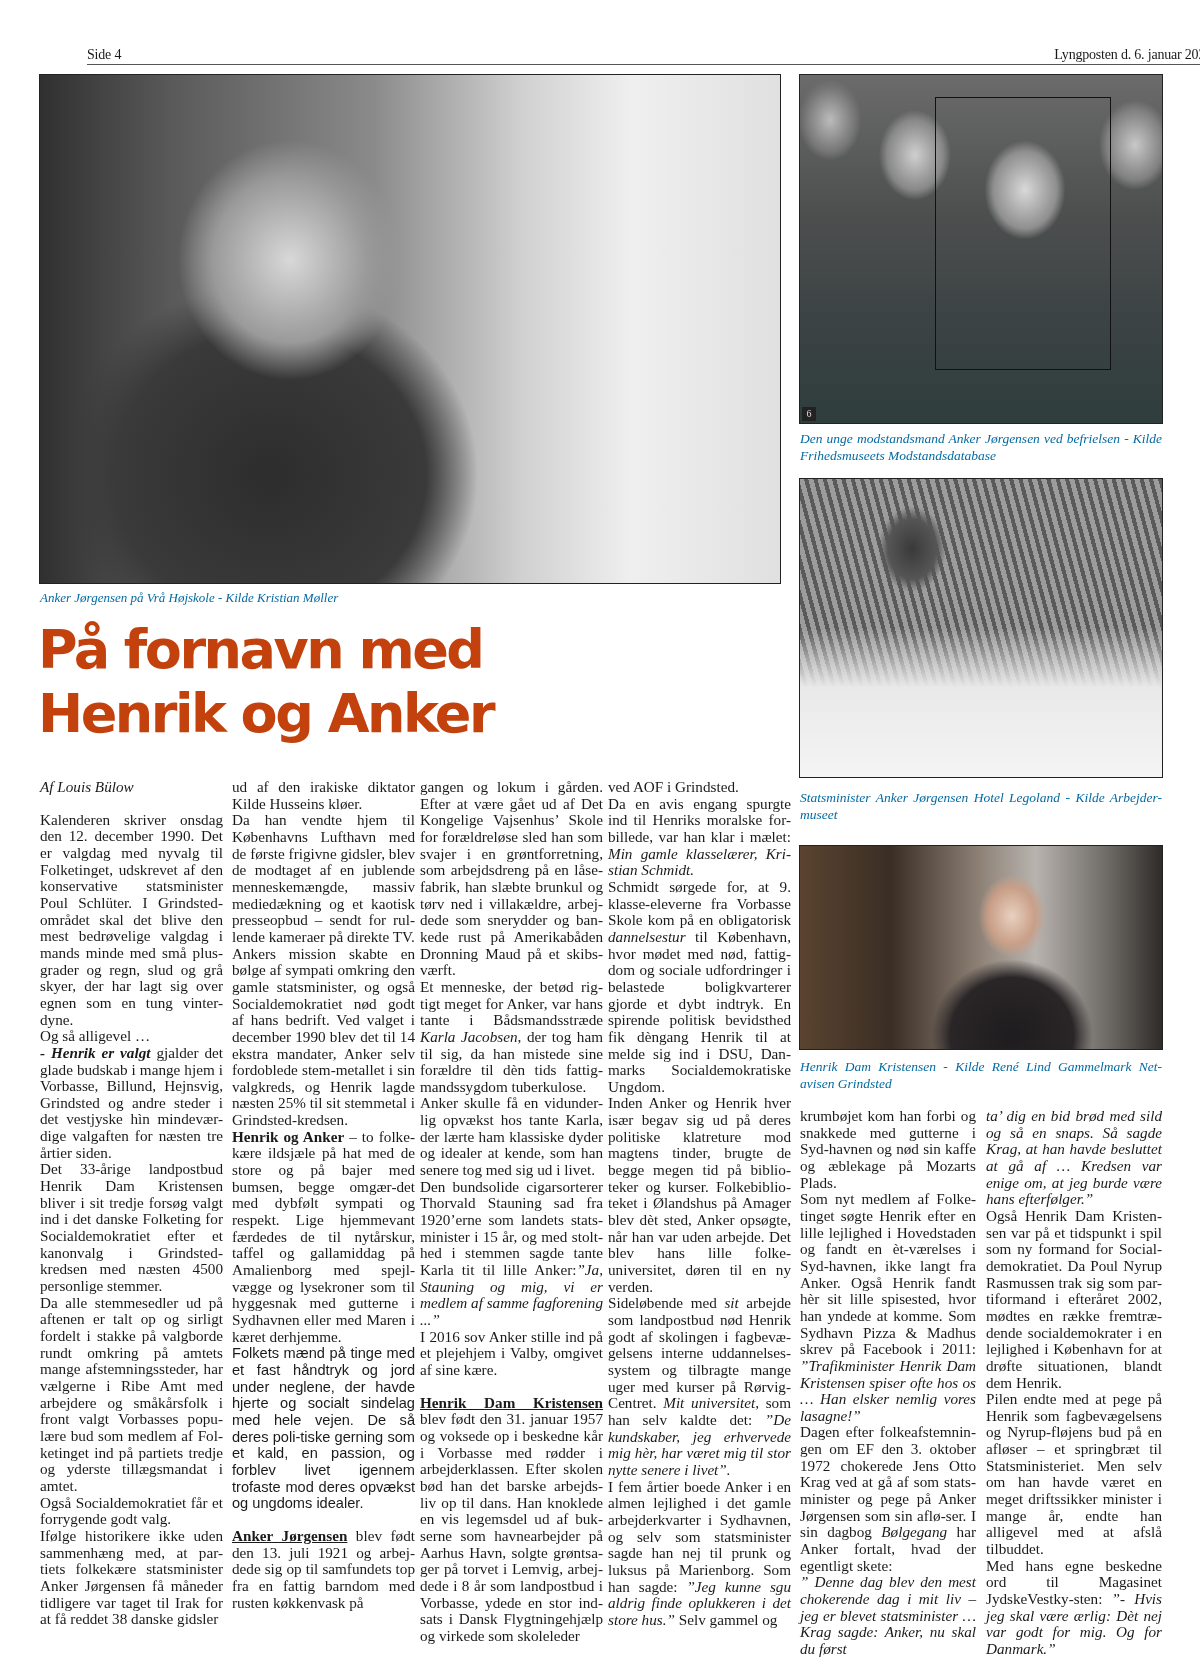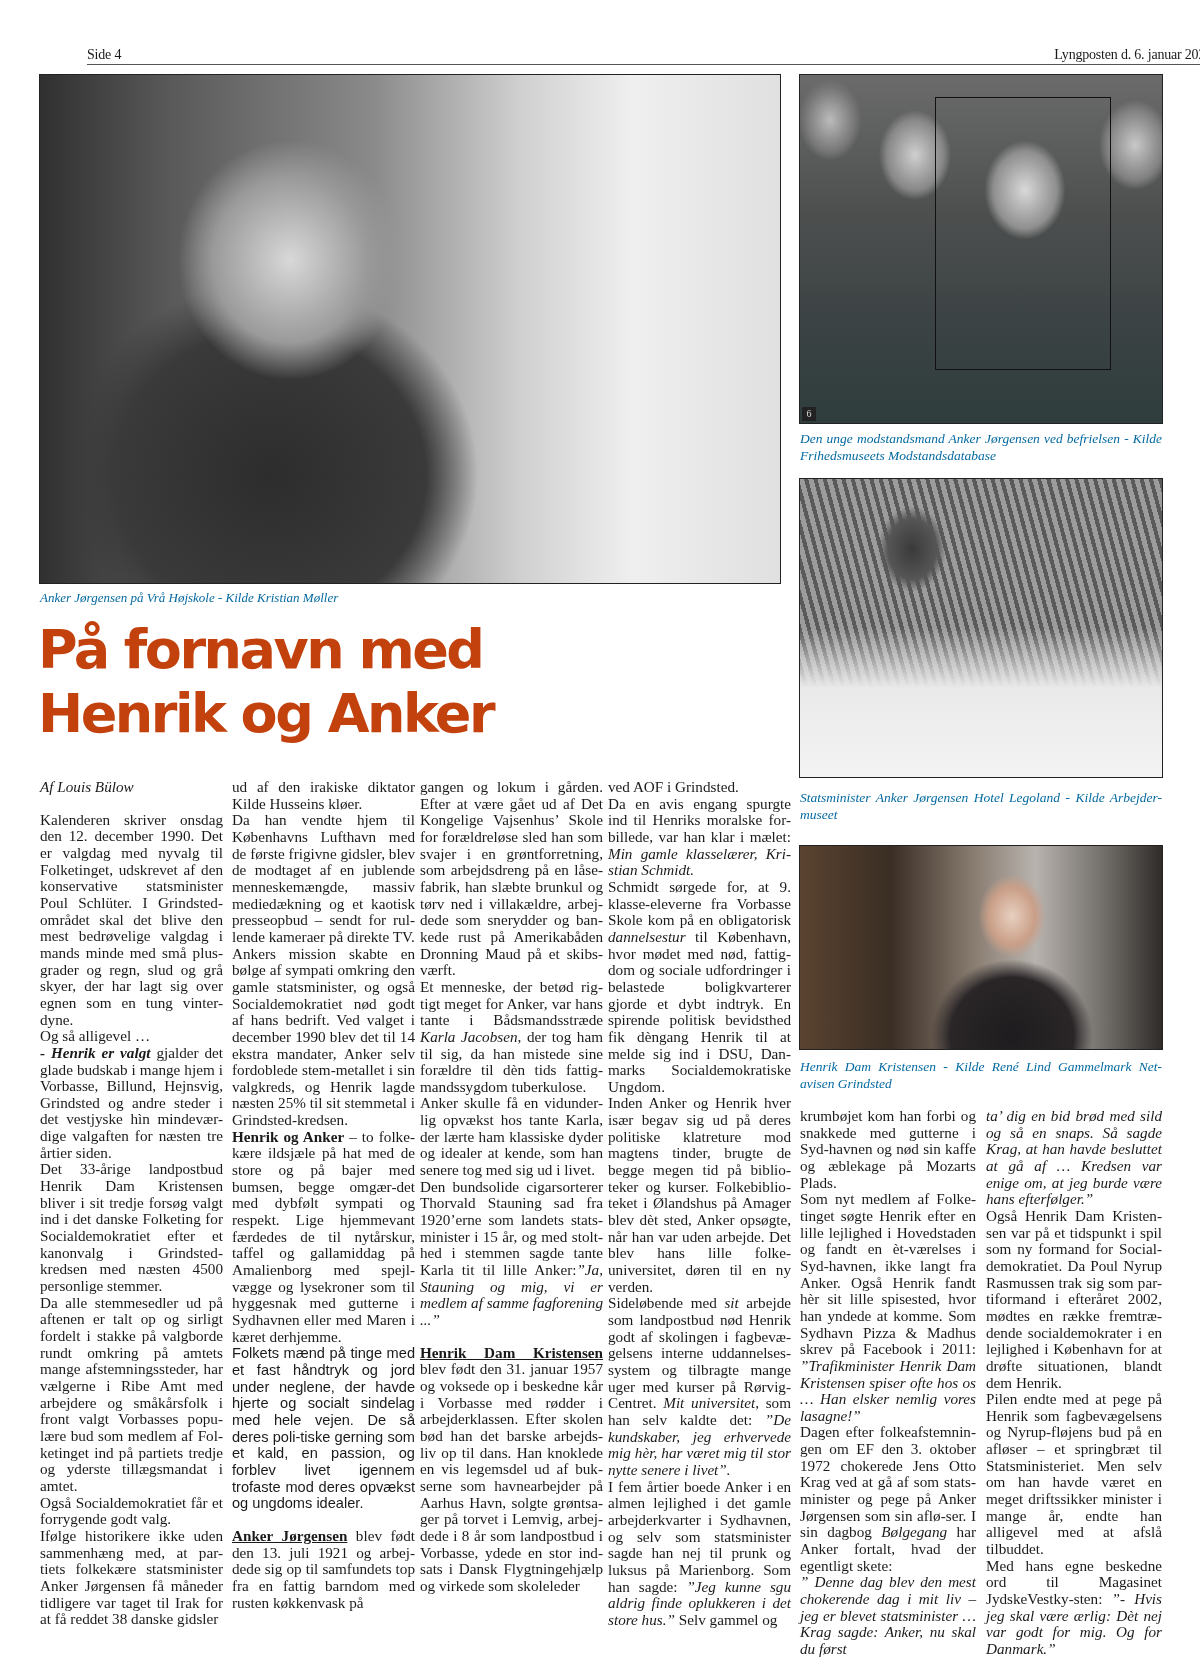--- a/index.html
+++ b/index.html
@@ -88,20 +88,21 @@
   <p class="sans">Folkets mænd på tinge med et fast håndtryk og jord under neglene, der havde hjerte og socialt sindelag med hele vejen. De så deres poli-tiske gerning som et kald, en passion, og forblev livet igennem trofaste mod deres opvækst og ungdoms idealer.</p>
   <div class="gap"></div>
   <p><span class="sub">Anker Jørgensen</span><span> blev født den 13. juli 1921 og arbej-dede sig op til samfundets top fra en fattig barndom med rusten køkkenvask på</span></p>
 </div>
 
 <div class="col" style="left:420px;top:779px;">
   <p>gangen og lokum i gården. Efter at være gået ud af Det Kongelige Vajsenhus’ Skole for forældreløse sled han som svajer i en grøntforretning, som arbejdsdreng på en låse-fabrik, han slæbte brunkul og tørv ned i villakældre, arbej-dede som snerydder og ban-kede rust på Amerikabåden Dronning Maud på et skibs-værft.</p>
   <p><span>Et menneske, der betød rig-tigt meget for Anker, var hans tante i Bådsmandsstræde </span><i>Karla Jacobsen</i><span>, der tog ham til sig, da han mistede sine forældre til dèn tids fattig-mandssygdom tuberkulose.</span></p>
   <p>Anker skulle få en vidunder-lig opvækst hos tante Karla, der lærte ham klassiske dyder og idealer at kende, som han senere tog med sig ud i livet.</p>
   <p><span>Den bundsolide cigarsorterer Thorvald Stauning sad fra 1920’erne som landets stats-minister i 15 år, og med stolt-hed i stemmen sagde tante Karla tit til lille Anker:</span><i>”Ja, Stauning og mig, vi er medlem af samme fagforening ...”</i></p>
+  <p>I 2016 sov Anker stille ind på et plejehjem i Valby, omgivet af sine kære.</p>
   <div class="gap"></div>
   <p class="sub" style="text-align-last:justify;">Henrik Dam Kristensen</p>
   <p>blev født den 31. januar 1957 og voksede op i beskedne kår i Vorbasse med rødder i arbejderklassen. Efter skolen bød han det barske arbejds-liv op til dans. Han knoklede en vis legemsdel ud af buk-serne som havnearbejder på Aarhus Havn, solgte grøntsa-ger på torvet i Lemvig, arbej-dede i 8 år som landpostbud i Vorbasse, ydede en stor ind-sats i Dansk Flygtningehjælp og virkede som skoleleder</p>
 </div>
 
 <div class="col" style="left:608px;top:779px;">
   <p>ved AOF i Grindsted.</p>
   <p><span>Da en avis engang spurgte ind til Henriks moralske for-billede, var han klar i mælet: </span><i>Min gamle klasselærer, Kri-stian Schmidt.</i></p>
   <p><span>Schmidt sørgede for, at 9. klasse-eleverne fra Vorbasse Skole kom på en obligatorisk </span><i>dannelsestur</i><span> til København, hvor mødet med nød, fattig-dom og sociale udfordringer i belastede boligkvarterer gjorde et dybt indtryk. En spirende politisk bevidsthed fik dèngang Henrik til at melde sig ind i DSU, Dan-marks Socialdemokratiske Ungdom.</span></p>
   <p>Inden Anker og Henrik hver især begav sig ud på deres politiske klatreture mod magtens tinder, brugte de begge megen tid på biblio-teker og kurser. Folkebiblio-teket i Ølandshus på Amager blev dèt sted, Anker opsøgte, når han var uden arbejde. Det blev hans lille folke-universitet, døren til en ny verden.</p>

